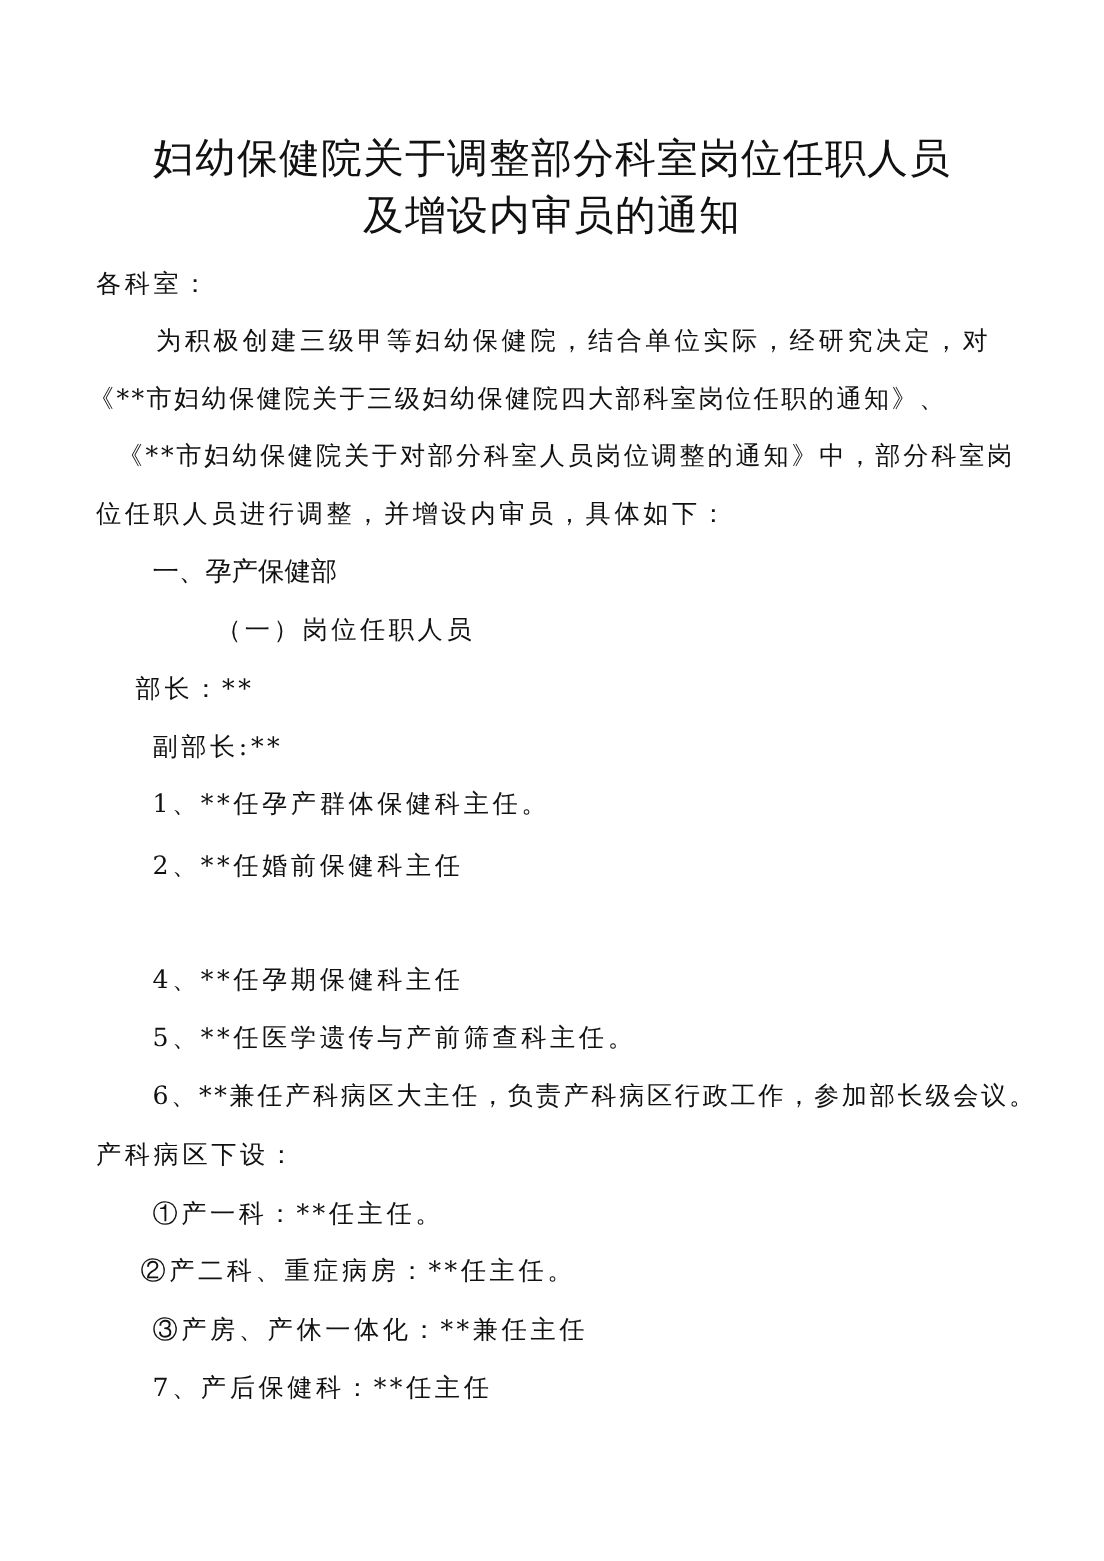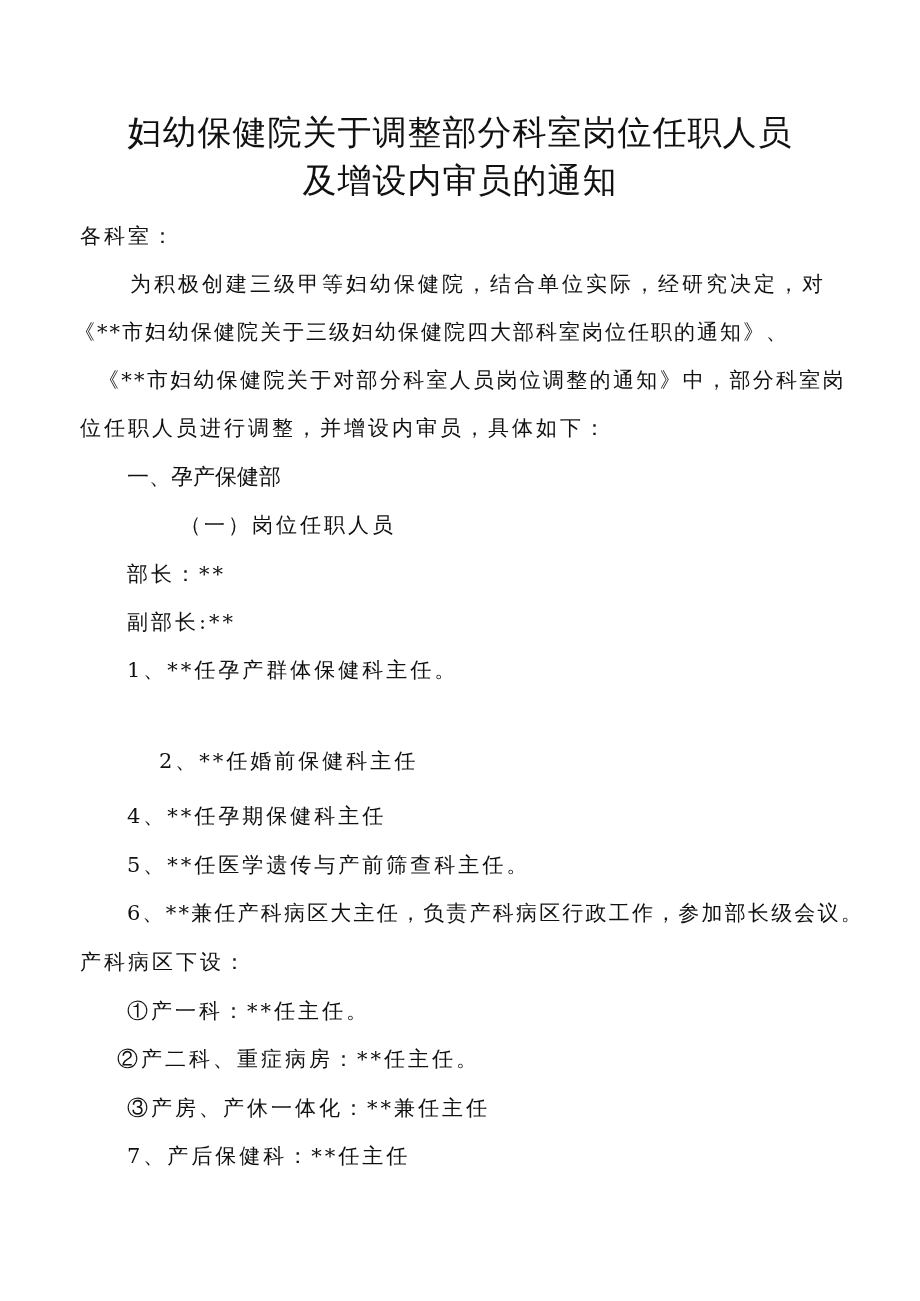--- a/index.html
+++ b/index.html
@@ -62,25 +62,25 @@
   <div class="line" style="left:80px; top:222px;">各科室：</div>
 
   <div class="line" style="left:130px; top:270px;">为积极创建三级甲等妇幼保健院，结合单位实际，经研究决定，对</div>
   <div class="line" style="left:74px; top:318px; letter-spacing:2px;">《**市妇幼保健院关于三级妇幼保健院四大部科室岗位任职的通知》、</div>
   <div class="line" style="left:74px; top:366px; letter-spacing:2.3px;margin-left:24px;">《**市妇幼保健院关于对部分科室人员岗位调整的通知》中，部分科室岗</div>
   <div class="line" style="left:80px; top:414px;">位任职人员进行调整，并增设内审员，具体如下：</div>
 
   <div class="line h1" style="left:127px; top:463px;">一、孕产保健部</div>
   <div class="line h2" style="left:180px; top:511px;">（一）岗位任职人员</div>
 
-  <div class="line" style="left:127px; top:560px;">部长：**</div>
+  <div class="line" style="left:113px; top:560px;">部长：**</div>
   <div class="line" style="left:127px; top:608px;">副部长:**</div>
 
   <div class="line" style="left:127px; top:656px;">1、**任孕产群体保健科主任。</div>
-  <div class="line" style="left:127px; top:747px;margin-left:32px;">2、**任婚前保健科主任</div>
+  <div class="line" style="left:127px; top:707px;">2、**任婚前保健科主任</div>
   <div class="line" style="left:127px; top:802px;">4、**任孕期保健科主任</div>
   <div class="line" style="left:127px; top:851px;">5、**任医学遗传与产前筛查科主任。</div>
   <div class="line" style="left:127px; top:899px; letter-spacing:2.2px;">6、**兼任产科病区大主任，负责产科病区行政工作，参加部长级会议。</div>
 
   <div class="line" style="left:80px; top:948px;">产科病区下设：</div>
 
   <div class="line" style="left:127px; top:997px;">①产一科：**任主任。</div>
   <div class="line" style="left:117px; top:1045px;">②产二科、重症病房：**任主任。</div>
   <div class="line" style="left:127px; top:1094px;">③产房、产休一体化：**兼任主任</div>
 

